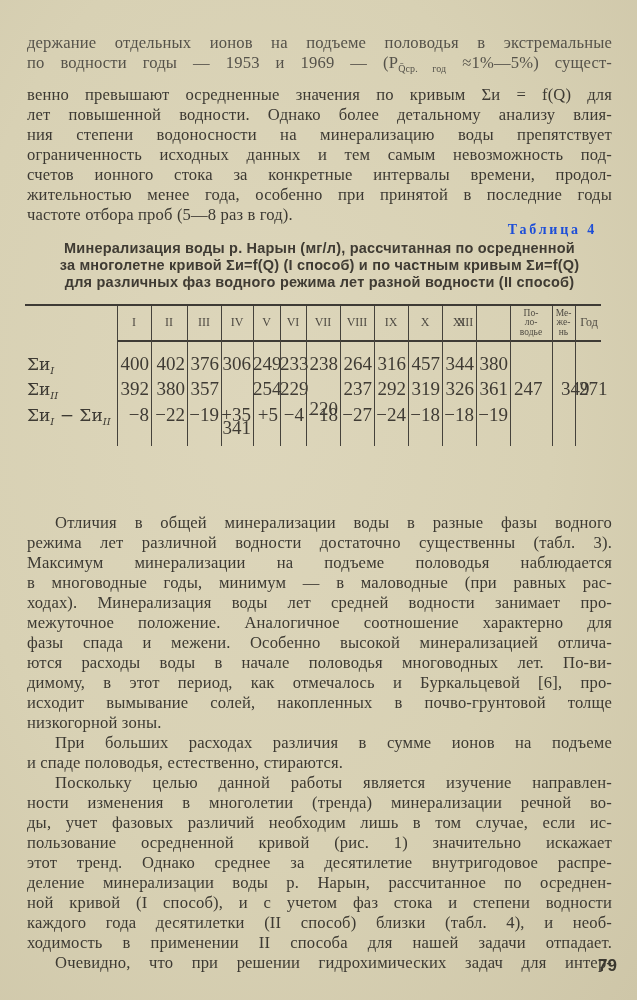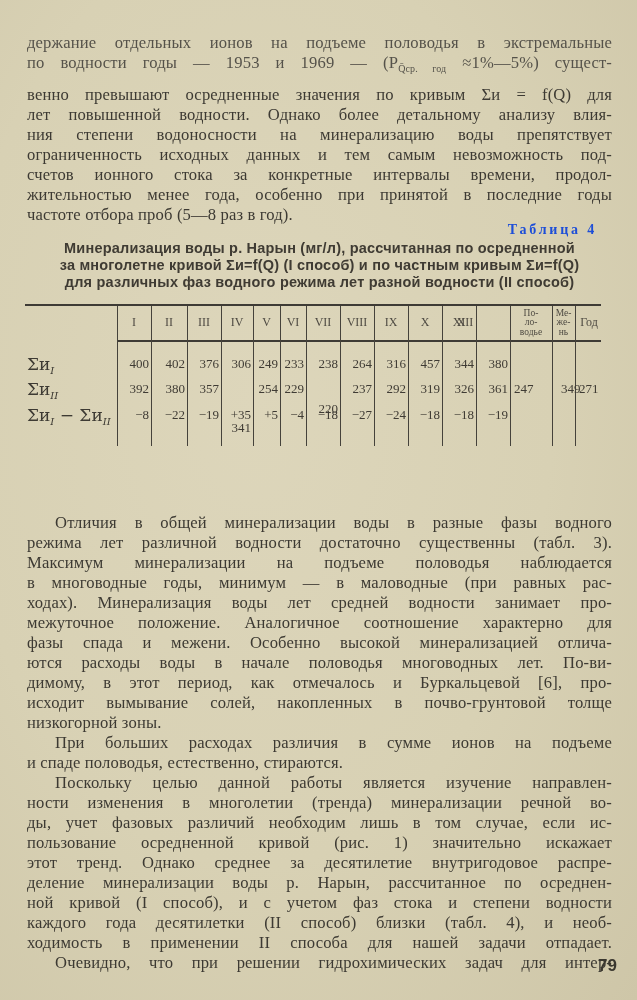--- a/index.html
+++ b/index.html
@@ -40,21 +40,21 @@
     font-size: 12px; color: #4e4a42; text-align: center; line-height: 9.5px;
   }
   .hcell.small { font-size: 9.5px; }
   .rowlabel {
     position: absolute; left: 27px; font-size: 17px; color: #3d3a33;
     font-family: "DejaVu Serif", serif;
   }
   .rowlabel .s { font-size: 10px; vertical-align: -4px; font-style: italic; }
   .cell {
     position: absolute; height: 20px; line-height: 20px; text-align: right;
-    font-size: 13px; color: #3f3b34; padding-right: 2px; box-sizing: border-box;
+    font-size: 19px; color: #3f3b34; padding-right: 2px; box-sizing: border-box;
   }
   .cell.left { text-align: left; padding-left: 4px; }
   .pagenum {
     position: absolute; left: 598px; top: 956px; font-weight: bold;
     font-size: 17px; font-family: "Liberation Sans", "DejaVu Sans", sans-serif; color: #3a372f;
   }
 </style>
 </head>
 <body>
 

